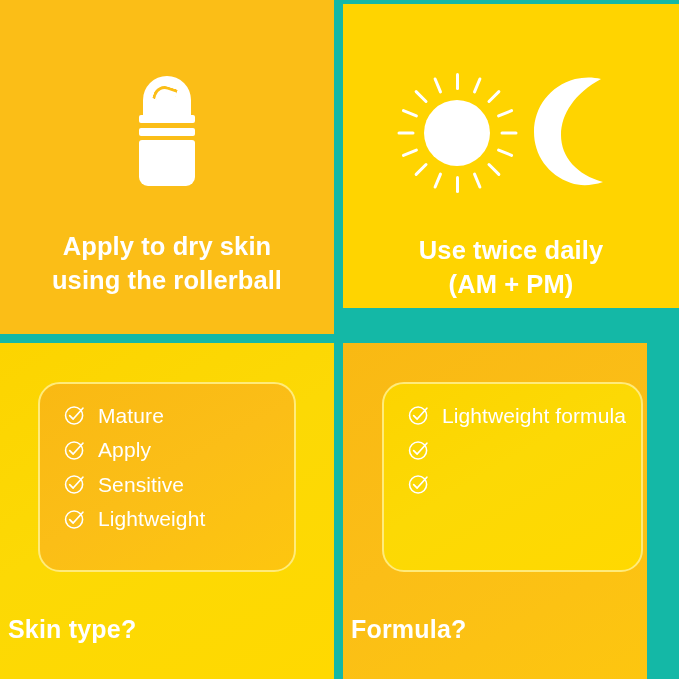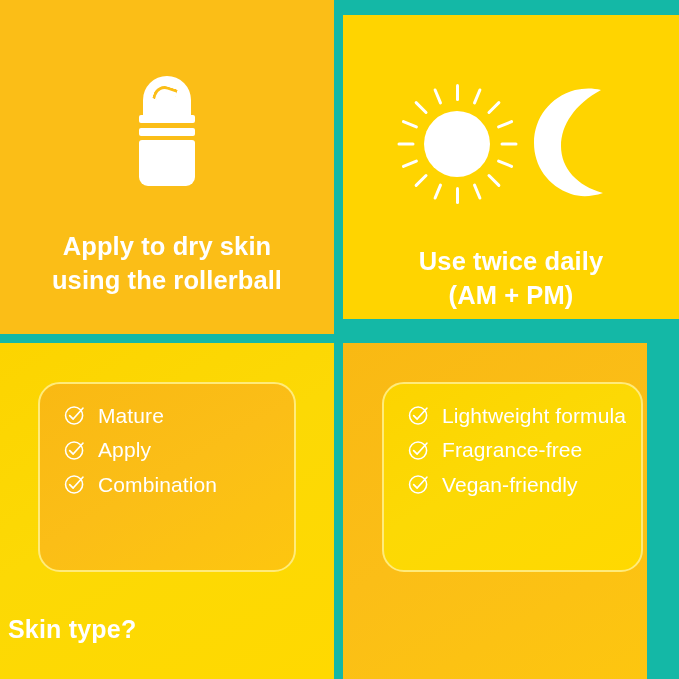--- a/index.html
+++ b/index.html
@@ -20,21 +20,21 @@
     overflow: hidden;
   }
 
   
   .panel {
     position: absolute;
     overflow: hidden;
     box-sizing: border-box;
   }
   .panel-tl { left: 0;     top: 0;     width: 334px; height: 334px; }
-  .panel-tr { left: 343px; top: 15px;     width: 336px; height: 304px; }
+  .panel-tr { left: 343px; top: 4px;     width: 336px; height: 304px; }
   .panel-bl { left: 0;     top: 343px; width: 334px; height: 336px; }
   .panel-br { left: 343px; top: 343px; width: 304px; height: 336px; }
 
   .bg-orange { background: #fbbe17; }
   .bg-yellow { background: #ffd400; }
 
   .bg-grad-yellow {
     background: linear-gradient(150deg, #fcd400 0%, #fcd905 45%, #ffd900 100%);
   }
   .bg-grad-orange {
@@ -279,21 +279,28 @@
               <circle cx="11" cy="12.5" r="9.3" fill="none" stroke="#ffffff" stroke-width="1.7"></circle>
               <path d="M6.2 12.6 L10 16.4 L20.6 4.6" fill="none" stroke="#ffffff" stroke-width="1.9" stroke-linecap="round" stroke-linejoin="round"></path>
             </svg>
             <span class="cl">Apply</span>
           </li>
           <li class="check-item">
             <svg class="check-mark" viewBox="0 0 24 24">
               <circle cx="11" cy="12.5" r="9.3" fill="none" stroke="#ffffff" stroke-width="1.7"></circle>
               <path d="M6.2 12.6 L10 16.4 L20.6 4.6" fill="none" stroke="#ffffff" stroke-width="1.9" stroke-linecap="round" stroke-linejoin="round"></path>
             </svg>
-            <span class="cl">Combination</span>
+            <span class="cl">Sensitive</span>
+          </li>
+          <li class="check-item">
+            <svg class="check-mark" viewBox="0 0 24 24">
+              <circle cx="11" cy="12.5" r="9.3" fill="none" stroke="#ffffff" stroke-width="1.7"></circle>
+              <path d="M6.2 12.6 L10 16.4 L20.6 4.6" fill="none" stroke="#ffffff" stroke-width="1.9" stroke-linecap="round" stroke-linejoin="round"></path>
+            </svg>
+            <span class="cl">Lightweight</span>
           </li>
         </ul>
     </div>
     <div class="panel-label">Skin type?</div>
   </div>
 
   <div class="panel panel-br bg-grad-orange">
     <div class="card card-br bg-grad-yellow">
       <ul class="check-list" id="list-formula">
           <li class="check-item">
@@ -301,26 +308,25 @@
               <circle cx="11" cy="12.5" r="9.3" fill="none" stroke="#ffffff" stroke-width="1.7"></circle>
               <path d="M6.2 12.6 L10 16.4 L20.6 4.6" fill="none" stroke="#ffffff" stroke-width="1.9" stroke-linecap="round" stroke-linejoin="round"></path>
             </svg>
             <span class="cl">Lightweight formula</span>
           </li>
           <li class="check-item">
             <svg class="check-mark" viewBox="0 0 24 24">
               <circle cx="11" cy="12.5" r="9.3" fill="none" stroke="#ffffff" stroke-width="1.7"></circle>
               <path d="M6.2 12.6 L10 16.4 L20.6 4.6" fill="none" stroke="#ffffff" stroke-width="1.9" stroke-linecap="round" stroke-linejoin="round"></path>
             </svg>
-            <span class="cl">Fragrance-free</span>
-          </li>
-          <li class="check-item">
-            <svg class="check-mark" viewBox="0 0 24 24">
-              <circle cx="11" cy="12.5" r="9.3" fill="none" stroke="#ffffff" stroke-width="1.7"></circle>
-              <path d="M6.2 12.6 L10 16.4 L20.6 4.6" fill="none" stroke="#ffffff" stroke-width="1.9" stroke-linecap="round" stroke-linejoin="round"></path>
-            </svg>
-            <span class="cl">Vegan-friendly</span>
+          </li>
+          <li class="check-item">
+            <svg class="check-mark" viewBox="0 0 24 24">
+              <circle cx="11" cy="12.5" r="9.3" fill="none" stroke="#ffffff" stroke-width="1.7"></circle>
+              <path d="M6.2 12.6 L10 16.4 L20.6 4.6" fill="none" stroke="#ffffff" stroke-width="1.9" stroke-linecap="round" stroke-linejoin="round"></path>
+            </svg>
           </li>
         </ul>
     </div>
+    <div class="panel-label">Formula?</div>
   </div>
 
 </div>
 
 </body></html>

